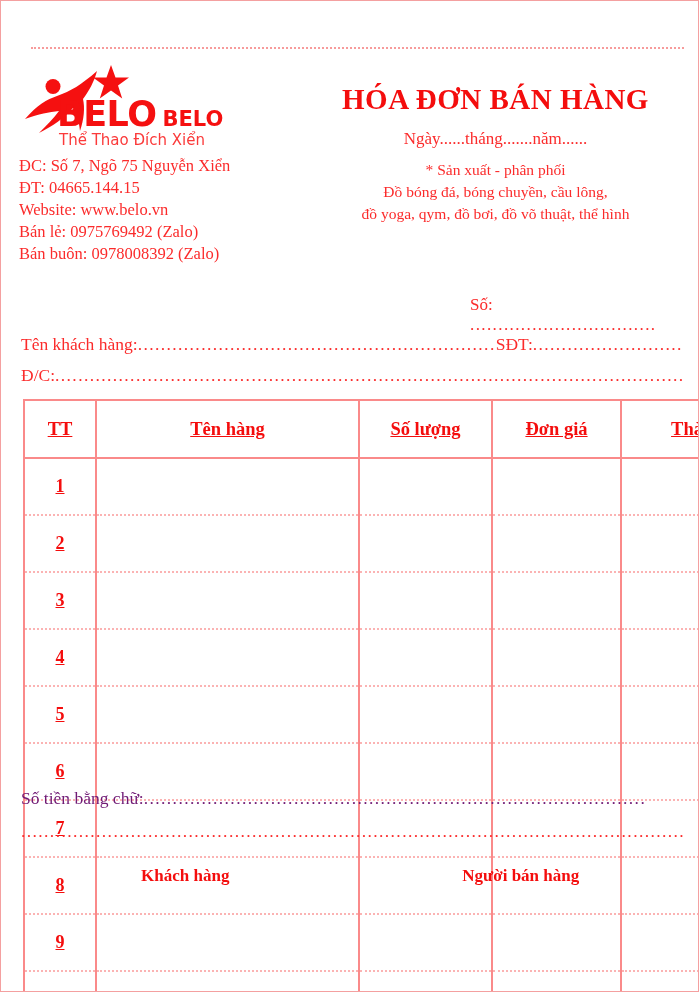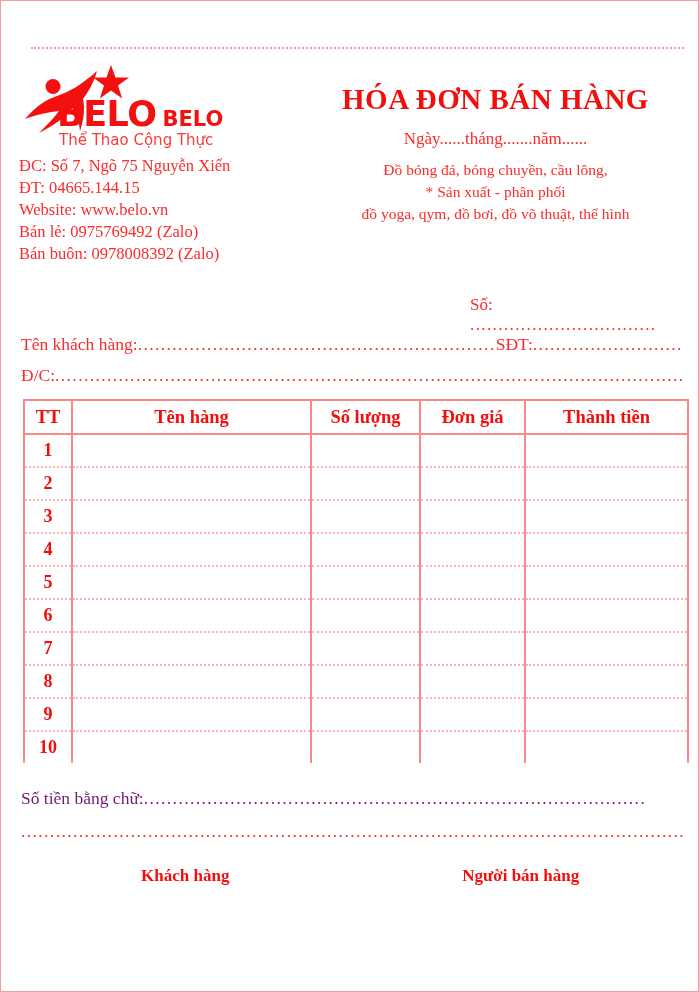--- a/index.html
+++ b/index.html
@@ -164,21 +164,22 @@
     left: 22px;
     top: 398px;
     width: 658px;
     border-collapse: collapse;
     table-layout: fixed;
     color: #f40d0d;
   }
   .tbl td, .tbl th {
     border-left: 2px solid #fa8a8a;
     border-right: 2px solid #fa8a8a;
-    padding: 0;
+    padding: 12px;
+    text-decoration: underline;
   }
   .tbl thead th {
     border-top: 2px solid #fa8a8a;
     border-bottom: 2px solid #fa8a8a;
     height: 32px;
     font-weight: bold;
     font-size: 18.5px;
     text-align: center;
     vertical-align: middle;
     white-space: nowrap;
@@ -283,38 +284,38 @@
           <circle cx="34" cy="25.5" r="7.5" fill="#F51010"></circle>
           <path d="M78 10 C62 24, 52 30, 38 35 C28 38.5, 18 44, 6 58 C20 53, 30 51, 40 50
                    C34 58, 28 64, 20 72 C34 65, 45 57, 54 47 C58 53, 60 60, 61 70
                    C65 58, 66 47, 64 38 C70 30, 75 21, 78 10 Z" fill="#F51010"></path>
         </svg>
 
         <div class="logo-wordmark">
           <span class="word-belo">BELO</span>
           <span class="word-sport">BELO</span>
         </div>
-        <div class="tagline">Thể Thao Cộng Thực</div>
+        <div class="tagline">Thể Thao Đích Xiển</div>
       </div>
 
       <div class="contact">
         <div>ĐC: Số 7, Ngõ 75 Nguyễn Xiển</div>
         <div>ĐT: 04665.144.15</div>
         <div>Website: www.belo.vn</div>
         <div>Bán lẻ: 0975769492 (Zalo)</div>
         <div>Bán buôn: 0978008392 (Zalo)</div>
       </div>
     </div>
 
     <div class="title-block">
       <div class="doc-title">HÓA ĐƠN BÁN HÀNG</div>
       <div class="date-line">Ngày......tháng.......năm......</div>
       <div class="desc">
+        <div>* Sản xuất - phân phối</div>
         <div>Đồ bóng đá, bóng chuyền, cầu lông,</div>
-        <div>* Sản xuất - phân phối</div>
         <div>đồ yoga, qym, đồ bơi, đồ võ thuật, thể hình</div>
       </div>
     </div>
   </div>
 
   <div class="so-line">
     <span class="so-label">Số:</span>
     <span class="dots-fill">.................................</span>
   </div>
 

